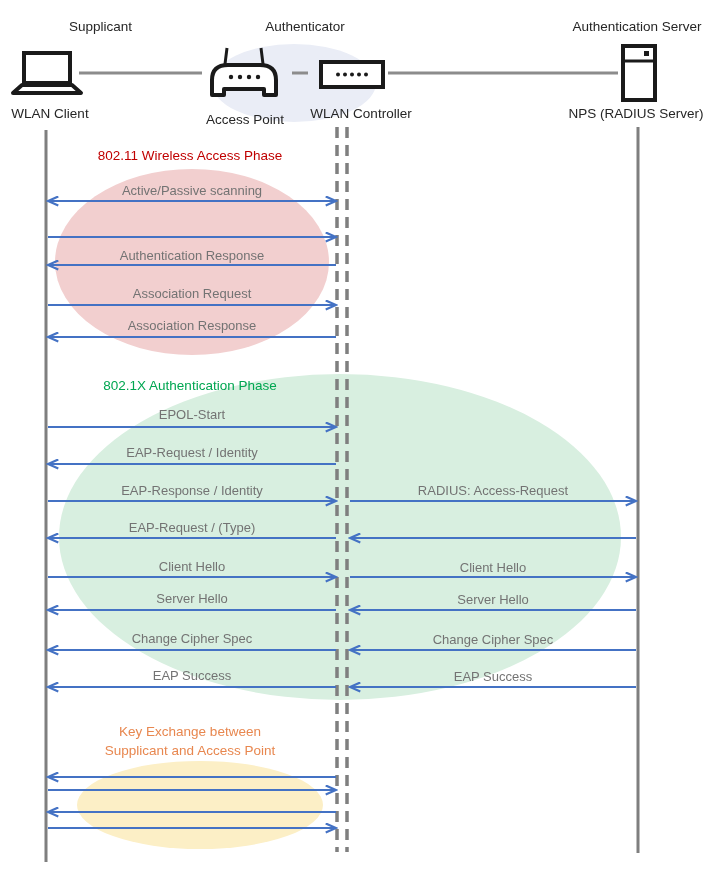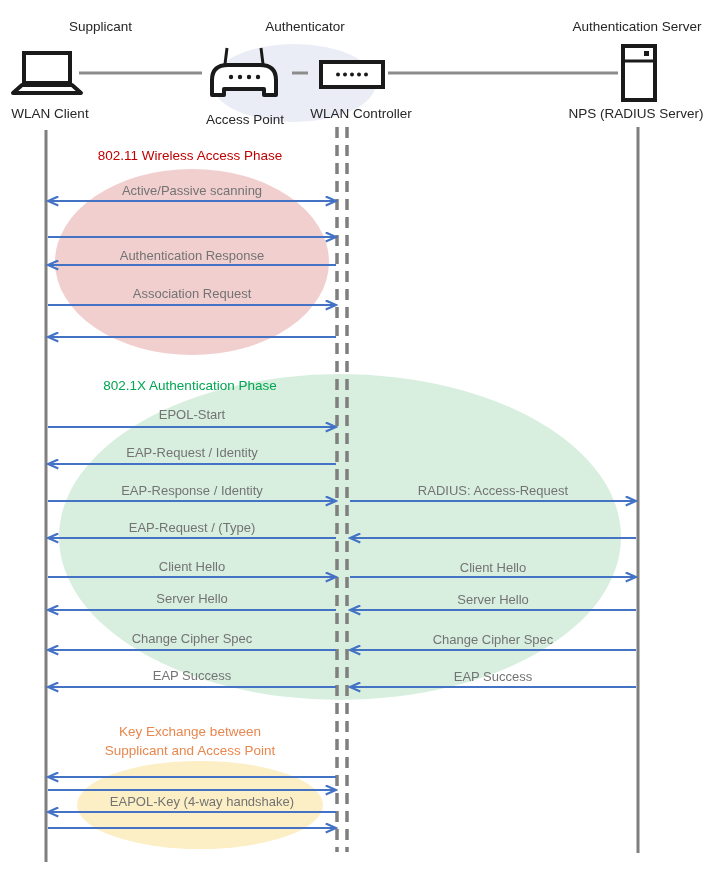--- a/index.html
+++ b/index.html
@@ -123,29 +123,29 @@
   <div class="lbl actor-lbl" style="left:556px;top:106px;width:160px;">NPS (RADIUS Server)</div>
 
   <div class="lbl phase-title t-red left-col" style="left:50px;top:146px;">802.11 Wireless Access Phase</div>
   <div class="lbl phase-title t-green left-col" style="left:50px;top:376px;">802.1X Authentication Phase</div>
   <div class="lbl phase-title t-orange left-col" style="left:50px;top:722px;">Key Exchange between</div>
   <div class="lbl phase-title t-orange left-col" style="left:50px;top:741px;">Supplicant and Access Point</div>
 
   <div class="lbl left-col" style="top:183px;">Active/Passive scanning</div>
   <div class="lbl left-col" style="top:248px;">Authentication Response</div>
   <div class="lbl left-col" style="top:286px;">Association Request</div>
+  <div class="lbl left-col" style="top:318px;">Association Response</div>
   <div class="lbl left-col" style="top:407px;">EPOL-Start</div>
   <div class="lbl left-col" style="top:445px;">EAP-Request / Identity</div>
   <div class="lbl left-col" style="top:483px;">EAP-Response / Identity</div>
   <div class="lbl left-col" style="top:520px;">EAP-Request / (Type)</div>
   <div class="lbl left-col" style="top:559px;">Client Hello</div>
   <div class="lbl left-col" style="top:591px;">Server Hello</div>
   <div class="lbl left-col" style="top:631px;">Change Cipher Spec</div>
   <div class="lbl left-col" style="top:668px;">EAP Success</div>
-  <div class="lbl" style="left:62px;top:794px;width:280px;">EAPOL-Key (4-way handshake)</div>
 
   <div class="lbl right-col" style="top:483px;">RADIUS: Access-Request</div>
   <div class="lbl right-col" style="top:560px;">Client Hello</div>
   <div class="lbl right-col" style="top:592px;">Server Hello</div>
   <div class="lbl right-col" style="top:632px;">Change Cipher Spec</div>
   <div class="lbl right-col" style="top:669px;">EAP Success</div>
 
 </div>
 
 </body></html>

